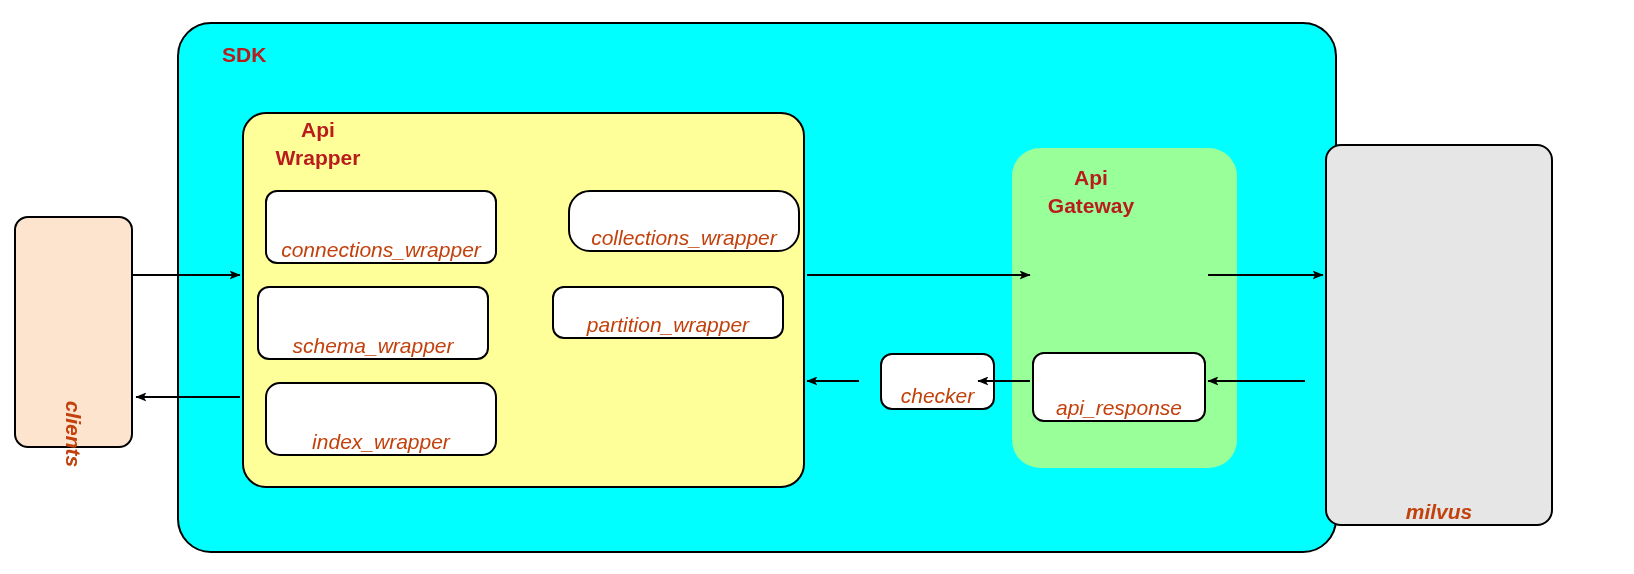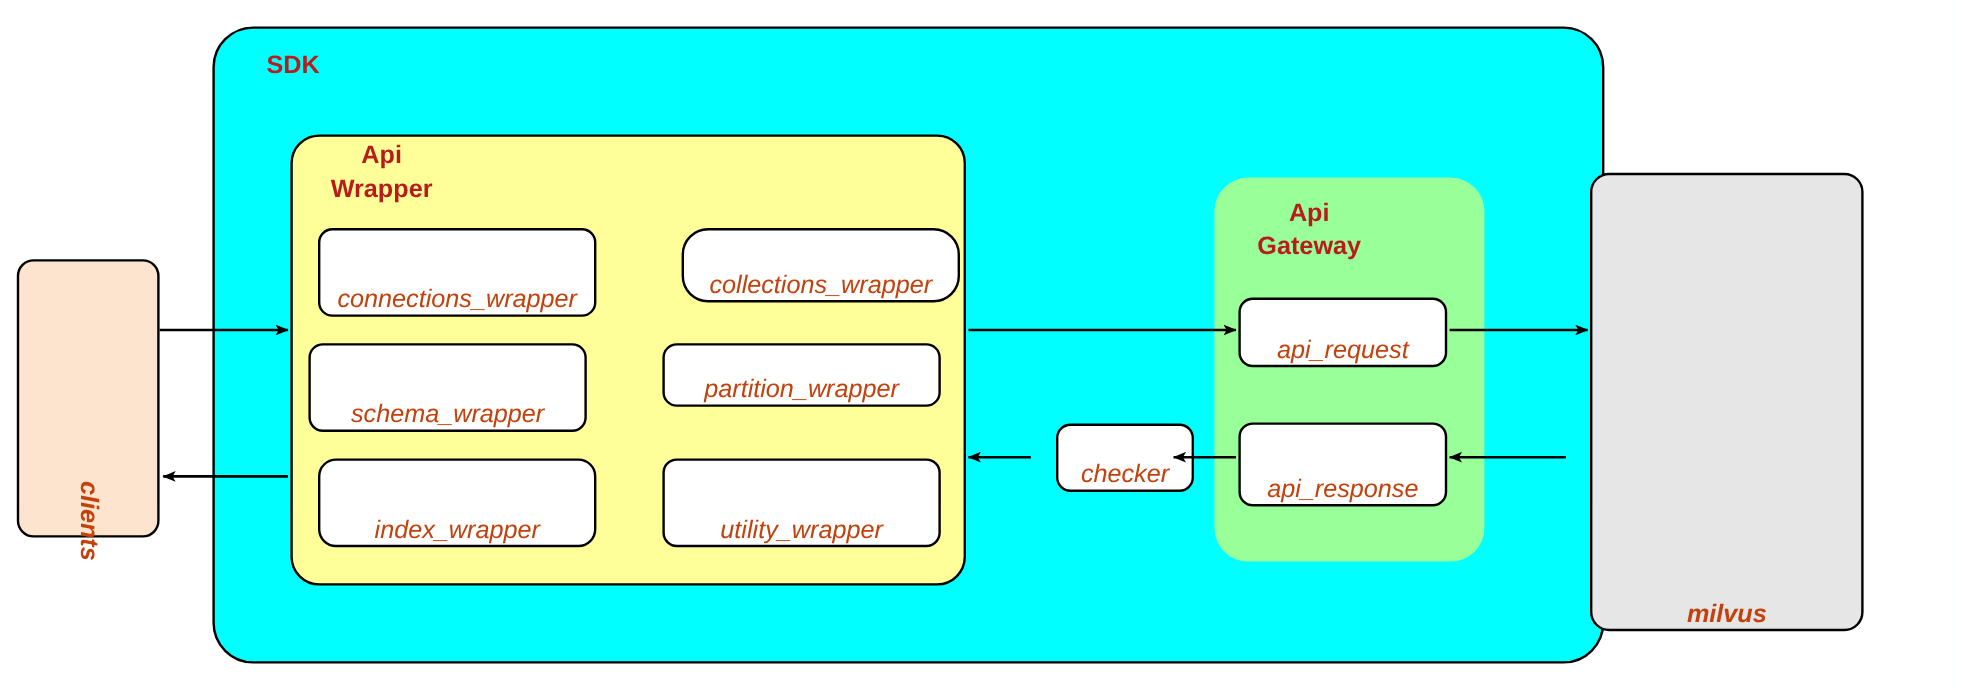--- a/index.html
+++ b/index.html
@@ -132,27 +132,21 @@
   <div class="node leaf" style="left:265px; top:382px; width:232px; height:74px;border-radius:15px;">
     <span>index_wrapper</span>
   </div>
 
   <div class="node leaf" style="left:568px; top:190px; width:232px; height:62px;border-radius:22px;">
     <span>collections_wrapper</span>
   </div>
   <div class="node leaf" style="left:552px; top:286px; width:232px; height:53px;">
     <span>partition_wrapper</span>
   </div>
-  <div class="node leaf" style="left:552px; top:382px; width:232px; height:74px;">
-    <span>utility_wrapper</span>
-  </div>
 
-  <div class="node leaf" style="left:1032px; top:248px; width:174px; height:58px;">
-    <span>api_request</span>
-  </div>
   <div class="node leaf" style="left:1032px; top:352px; width:174px; height:70px;">
     <span>api_response</span>
   </div>
 
   <div class="node leaf" style="left:861px; top:353px; width:115px; height:57px;margin-left:19px;">
     <span>checker</span>
   </div>
 
   <svg class="arrow-svg" viewBox="0 0 1634 574" xmlns="http://www.w3.org/2000/svg">
     <defs>

